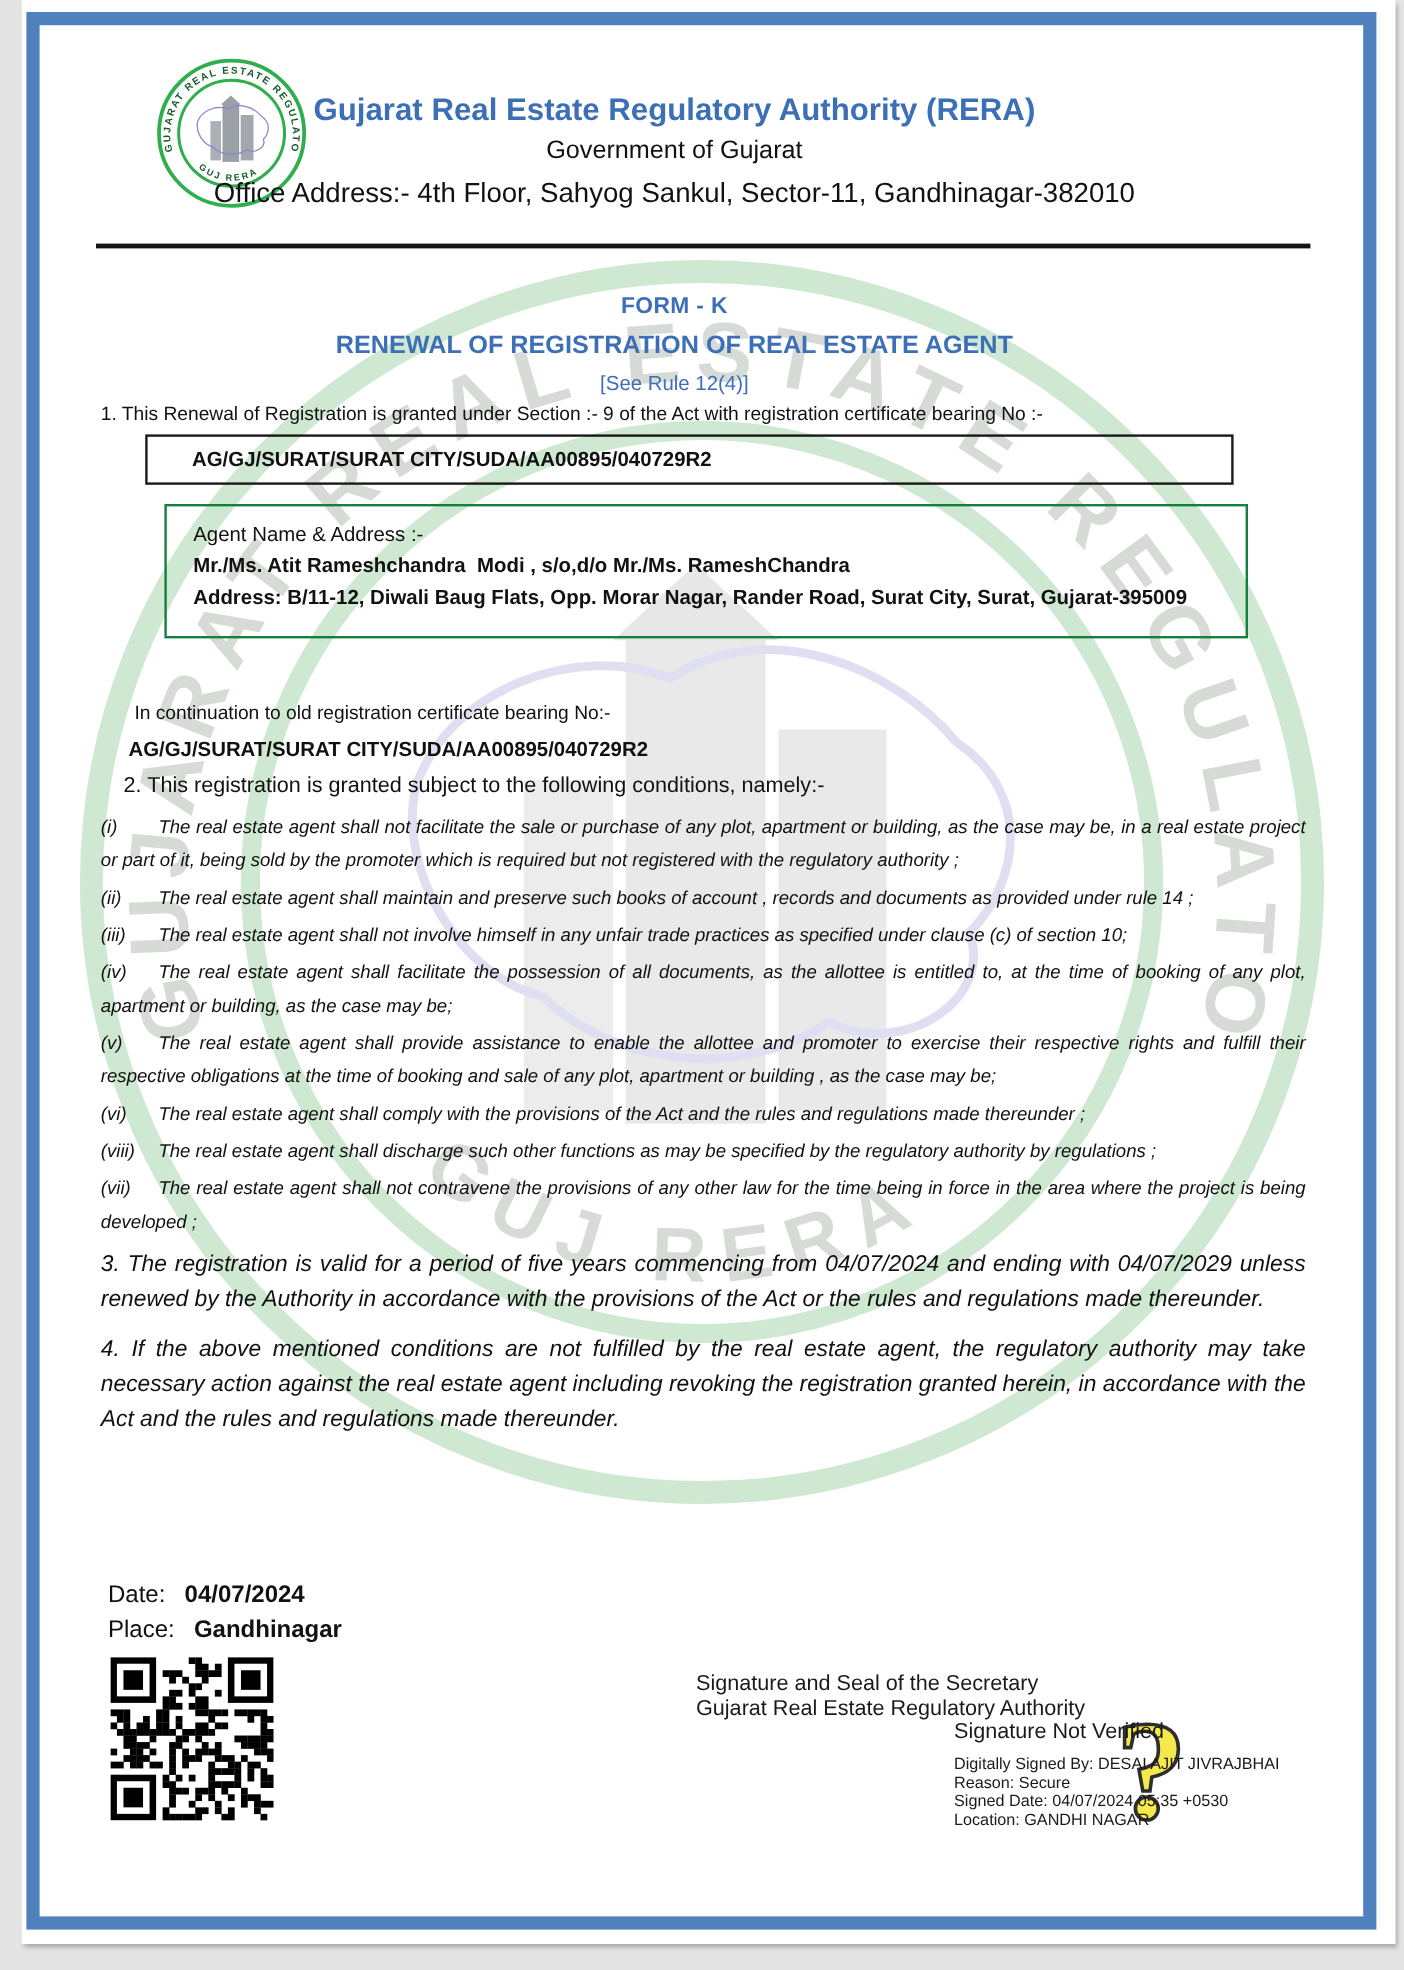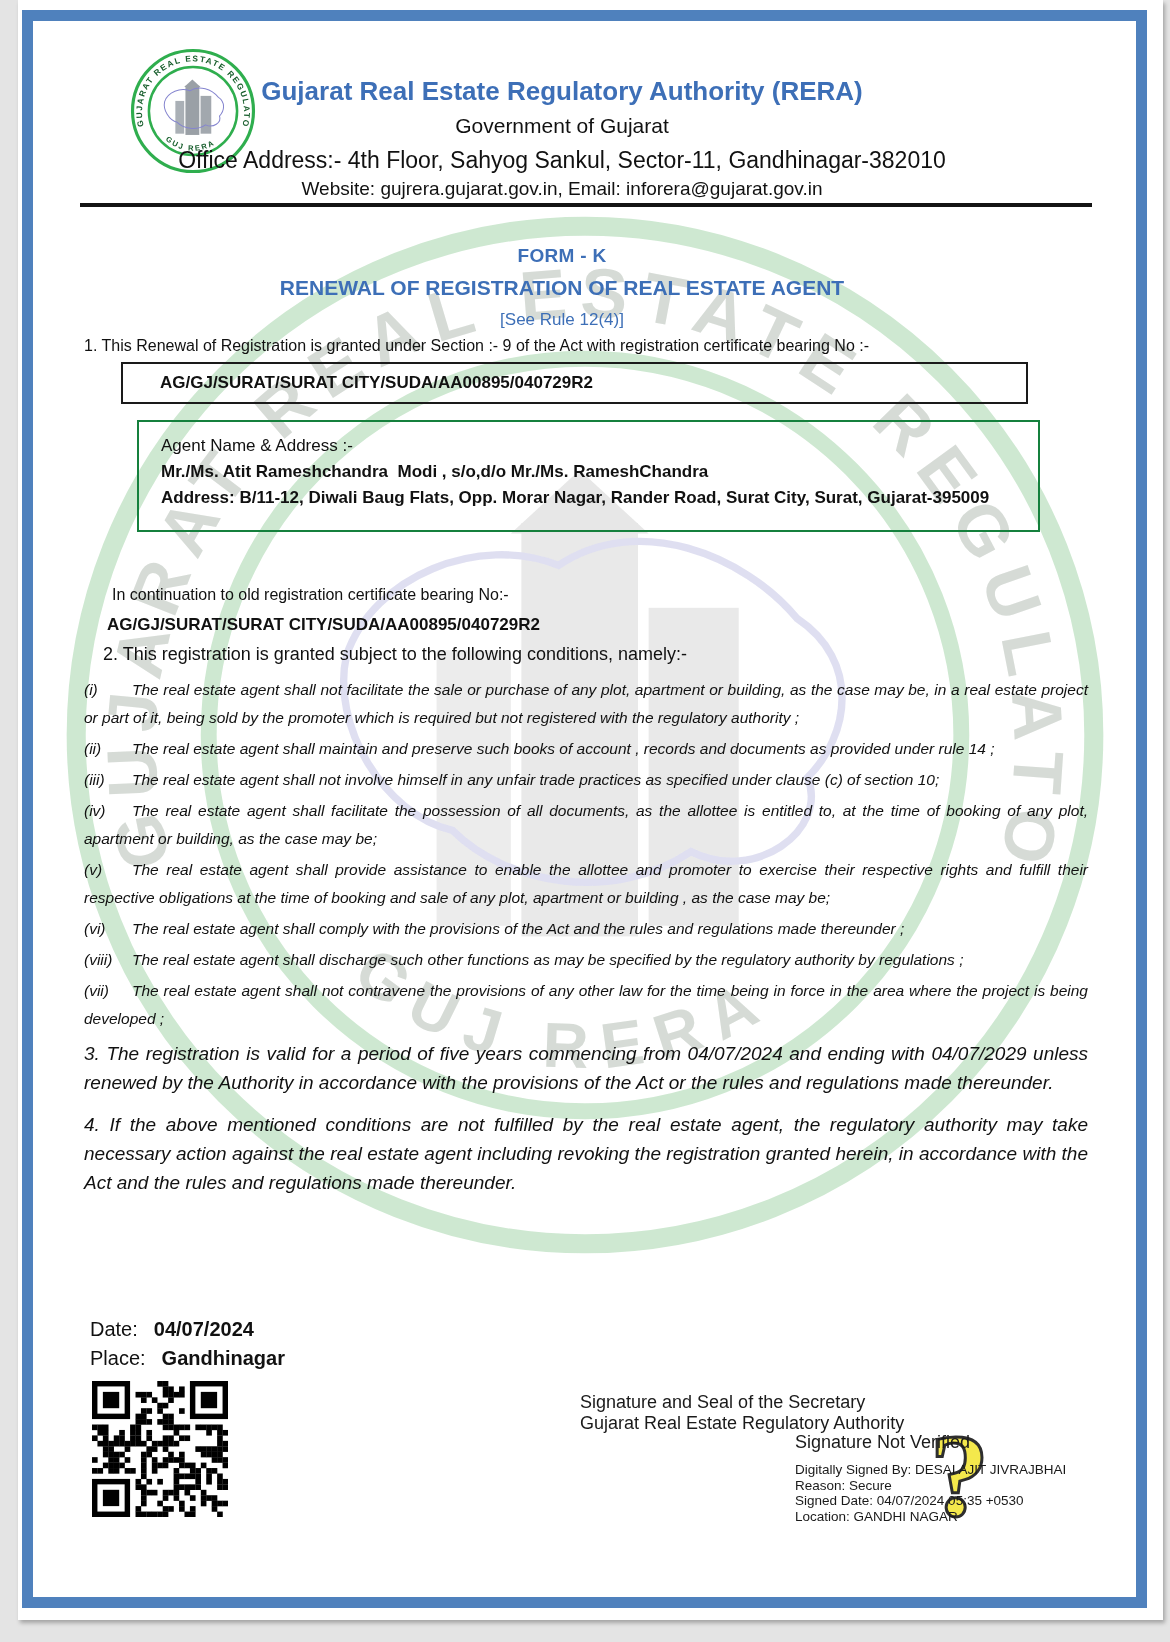--- a/index.html
+++ b/index.html
@@ -104,21 +104,20 @@
           <textPath href="#lg-arc-top">GUJARAT REAL ESTATE REGULATORY AUTHORITY</textPath>
         </text>
         <text font-size="12" font-weight="bold" fill="#155c2a" letter-spacing="3">
           <textPath href="#lg-arc-bot">GUJ RERA</textPath>
         </text>
       </svg>
 
       <div class="hline title">Gujarat Real Estate Regulatory Authority (RERA)</div>
       <div class="hline gov">Government of Gujarat</div>
       <div class="hline office">Office Address:- 4th Floor, Sahyog Sankul, Sector-11, Gandhinagar-382010</div>
-      <div class="hline web">Website: gujrera.gujarat.gov.in, Email: inforera@gujarat.gov.in</div>
       <div class="rule-sep"></div>
 
       <div class="hline formk">FORM - K</div>
       <div class="hline formtitle">RENEWAL OF REGISTRATION OF REAL ESTATE AGENT</div>
       <div class="hline seerule">[See Rule 12(4)]</div>
 
       <div class="para1">1. This Renewal of Registration is granted under Section :- 9 of the Act with registration certificate bearing No :-</div>
       <div class="regbox">
         <span>AG/GJ/SURAT/SURAT CITY/SUDA/AA00895/040729R2</span>
       </div>

